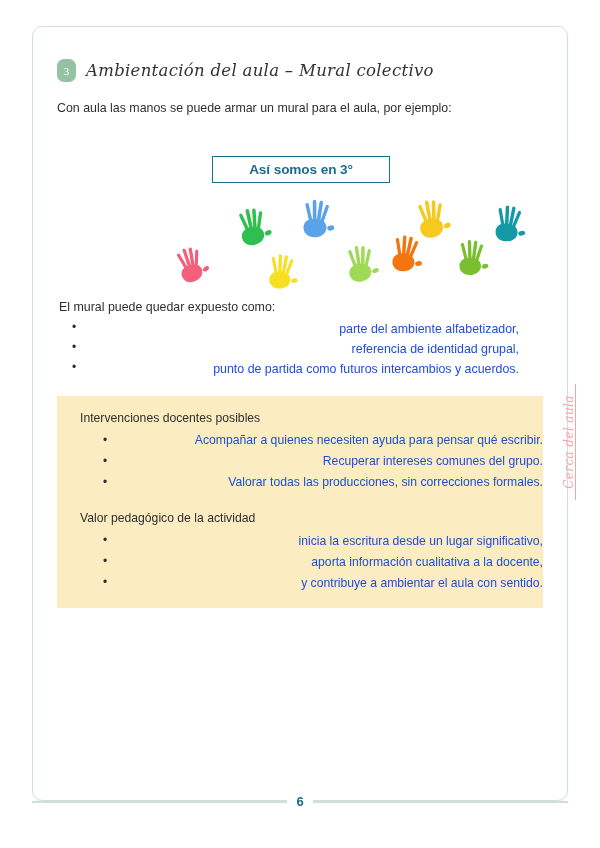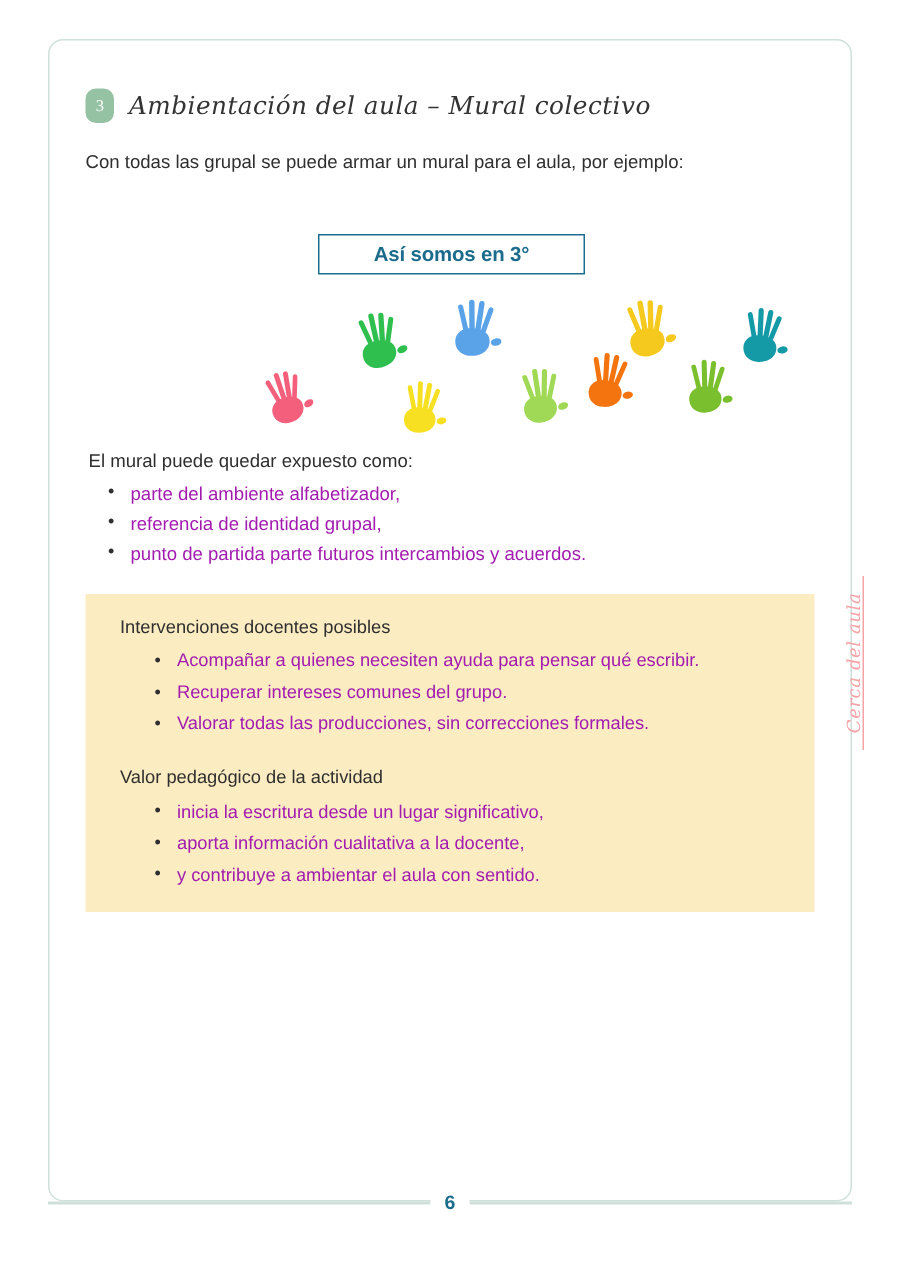--- a/index.html
+++ b/index.html
@@ -130,23 +130,24 @@
     margin-bottom: 2px;
   }
   ul.doc-list {
     margin: 0;
     padding-left: 26px;
     list-style: none;
   }
   ul.doc-list li {
     font-size: 12.4px;
     line-height: 1.62;
-    color: #a21caf;
+    color: #1d4ed8;
     position: relative;
     padding-left: 2px;
+    text-align: right;
   }
   ul.doc-list li::before {
     content: "•";
     position: absolute;
     left: -13px;
     top: -0.5px;
     font-size: 12px;
     color: #2f2f2f;
   }
 
@@ -257,21 +258,21 @@
 
 <div id="page-frame"></div>
 
 <div id="page-inner">
 
   <div class="heading-row">
     <div class="num-badge">3</div>
     <div class="heading-text">Ambientación del aula – Mural colectivo</div>
   </div>
 
-  <div class="intro-para">Con todas las grupal se puede armar un mural para el aula, por ejemplo:</div>
+  <div class="intro-para">Con aula las manos se puede armar un mural para el aula, por ejemplo:</div>
 
   <div class="mural-title-box">
     <span>Así somos en 3°</span>
   </div>
 
   <div id="handprints">
       <div class="hand" style="left: 16px; top: 47px; transform: rotate(-14deg) scale(0.9);"><svg viewBox="0 0 100 100" width="100%" height="100%">
           <path d="M34 54 C25 58 20 66 22 76 C24 87 34 94 47 93 C60 92 70 85 72 75 C74 65 69 57 60 54 C52 51 42 51 34 54 Z" fill="#f4607c"></path>
           <line x1="36" y1="55" x2="26" y2="22" stroke="#f4607c" stroke-width="7.5" stroke-linecap="round"></line>
           <line x1="45" y1="52" x2="42" y2="14" stroke="#f4607c" stroke-width="8" stroke-linecap="round"></line>
@@ -343,21 +344,21 @@
           <line x1="62" y1="55" x2="71" y2="23" stroke="#149aa6" stroke-width="7.5" stroke-linecap="round"></line>
           <ellipse cx="82" cy="70" rx="8" ry="5.5" fill="#149aa6" transform="rotate(-18 82 70)"></ellipse>
         </svg></div>
     </div>
 
   <div class="expuesto-block">
     <div class="lead-line">El mural puede quedar expuesto como:</div>
     <ul class="doc-list" id="expuesto-list">
         <li>parte del ambiente alfabetizador,</li>
         <li>referencia de identidad grupal,</li>
-        <li>punto de partida parte futuros intercambios y acuerdos.</li>
+        <li>punto de partida como futuros intercambios y acuerdos.</li>
       </ul>
   </div>
 
   <div id="callout">
     <div class="callout-head">Intervenciones docentes posibles</div>
     <ul class="doc-list" id="interventions-list">
         <li>Acompañar a quienes necesiten ayuda para pensar qué escribir.</li>
         <li>Recuperar intereses comunes del grupo.</li>
         <li>Valorar todas las producciones, sin correcciones formales.</li>
       </ul>

